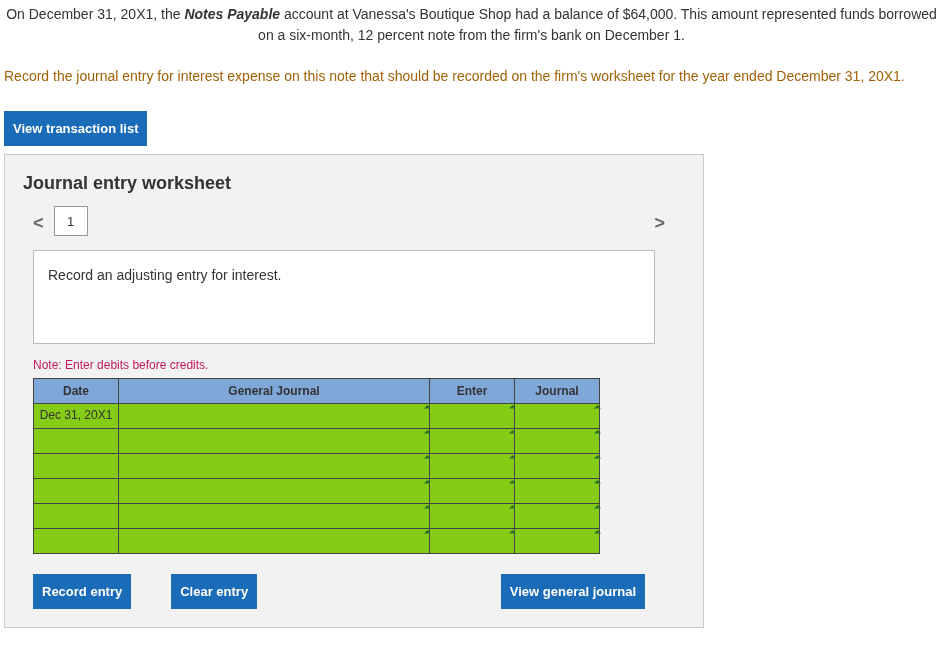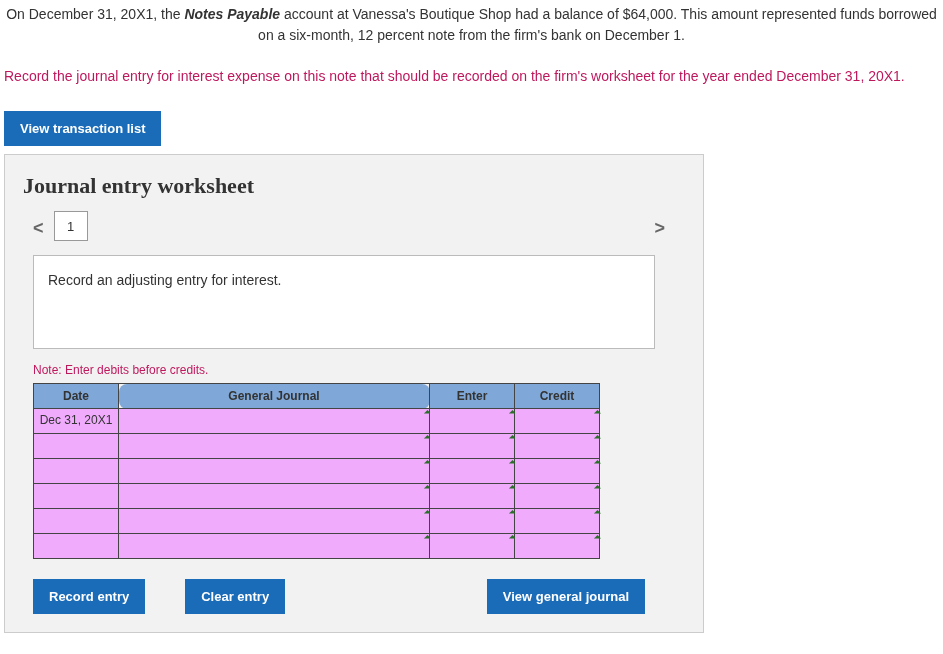--- a/index.html
+++ b/index.html
@@ -14,50 +14,50 @@
     color: #333;
     line-height: 1.5;
     margin-bottom: 20px;
     text-align: center;
   }
   .problem-text em {
     font-style: italic;
     font-weight: bold;
   }
   .instruction {
-    color: #be185d;
+    color: #a16207;
     line-height: 1.5;
     margin-bottom: 24px;
     margin-top: 20px;
   }
   .btn-blue {
     background: #1a6bb8;
     color: #fff;
     border: none;
-    padding: 10px 16px;
+    padding: 10px 9px;
     font-size: 13px;
     font-weight: bold;
     cursor: pointer;
     font-family: inherit;
   }
   .view-trans {
     margin-bottom: 0;
   }
   .worksheet-box {
     border: 1px solid #ccc;
     background: #f3f2f2;
     padding: 18px;
     margin-top: 8px;
     width: 700px;
     box-sizing: border-box;
   }
   .worksheet-title {
     font-weight: bold;
-    font-size: 22px;
-    font-family: Liberation Serif, serif;
+    font-size: 18px;
+    font-family: Liberation Sans, sans-serif;
     margin-bottom: 14px;
   }
   .tab-row {
     display: flex;
     align-items: center;
     margin-bottom: 10px;
   }
   .nav-arrow {
     font-size: 18px;
     color: #666;
@@ -102,27 +102,27 @@
     padding: 0;
     margin-left: 14px;
   }
   .journal-table th {
     background: #7fa8d8;
     font-weight: bold;
     text-align: center;
     height: 24px;
   }
   .col-date { width: 84px; }
-  .col-gj { width: 310px; border-radius: 8px; }
+  .col-gj { width: 310px; }
   .col-debit { width: 84px; }
   .col-credit { width: 84px; }
   .journal-table td {
     height: 24px;
     position: relative;
-    background: #f0abfc;
+    background: #84cc16;
   }
   .date-cell {
     text-align: center;
     line-height: 1.1;
     padding: 2px 0;
   }
   .dd-cell::after {
     content: '';
     position: absolute;
     right: -1px;
@@ -168,21 +168,21 @@
   <div class="hint-box">Record an adjusting entry for interest.</div>
 
   <div class="note-red">Note: Enter debits before credits.</div>
 
   <table class="journal-table">
     <thead>
       <tr>
         <th class="col-date">Date</th>
         <th class="col-gj">General Journal</th>
         <th class="col-debit">Enter</th>
-        <th class="col-credit">Credit</th>
+        <th class="col-credit">Journal</th>
       </tr>
     </thead>
     <tbody>
       <tr>
         <td class="date-cell"><span>Dec 31, 20X1</span></td>
         <td class="dd-cell"></td>
         <td class="dd-cell"></td>
         <td class="dd-cell"></td>
       </tr>
       <tr>

